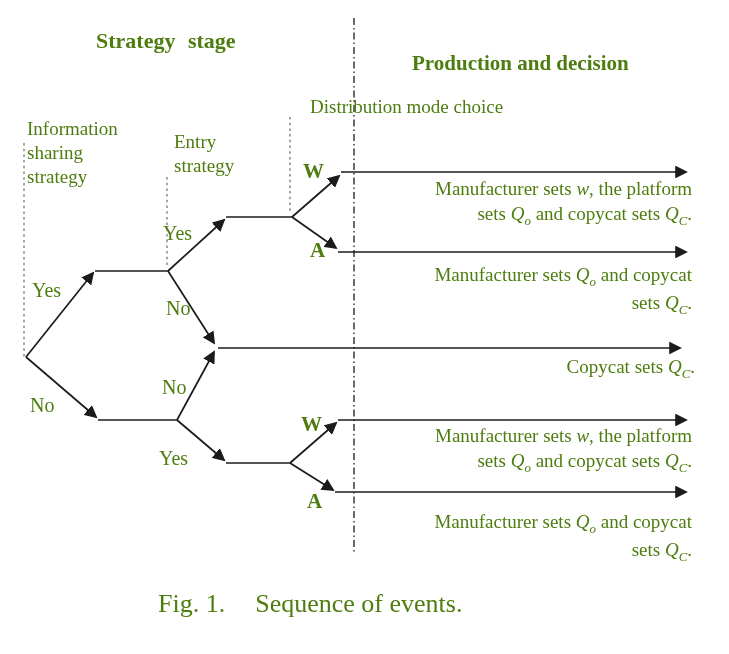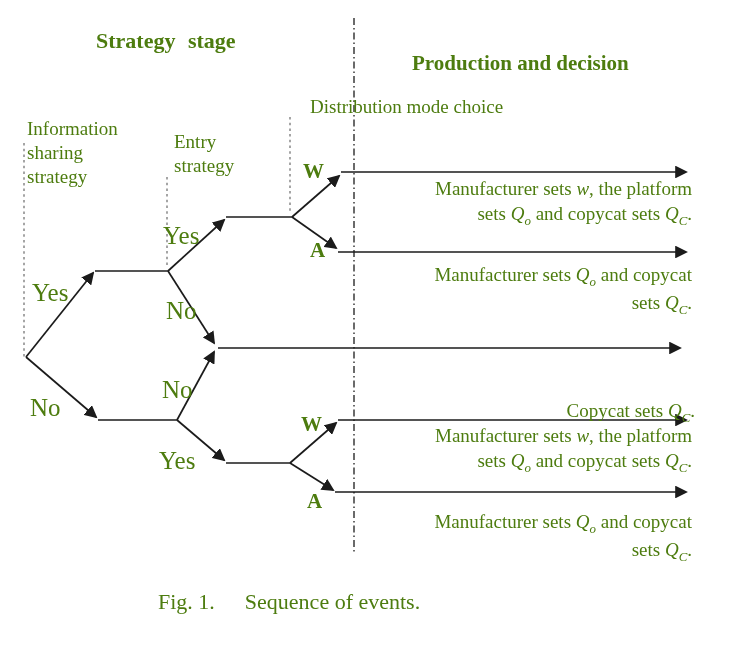--- a/index.html
+++ b/index.html
@@ -9,26 +9,26 @@
   }
   .abs{position:absolute;}
   svg.wires{position:absolute;left:0;top:0;width:729px;height:654px;}
   .edge{stroke:#1b1b1b;stroke-width:1.7;fill:none;}
   .guide{stroke:#6a6a6a;stroke-width:1.2;stroke-dasharray:2.5 3.2;}
   .guide-dashdot{stroke:#3a3a3a;stroke-width:1.5;stroke-dasharray:7 3 1.5 3;}
   .hdr{font-weight:bold;font-size:22px;white-space:nowrap;}
   .hdr2{font-weight:bold;font-size:21px;line-height:1.42;}
   .lbl{font-size:19px;line-height:1.27;}
   .nowrap{white-space:nowrap;}
-  .branch{font-size:25px;}
+  .branch{font-size:20px;}
   .mode{font-size:21px;font-weight:600;}
   .ann{font-size:19px;line-height:1.3;width:330px;text-align:right;}
   .mi{font-style:italic;}
   sub.mi{font-style:italic;font-size:0.68em;}
-  .cap{font-size:22px;white-space:nowrap;}
+  .cap{font-size:26px;white-space:nowrap;}
   .cap .cap-text{margin-left:30px;}
 </style>
 </head>
 <body>
 
 <div class="page">
 
   <svg class="wires" viewBox="0 0 729 654">
     <defs>
       <marker id="arr" viewBox="0 0 10 10" refX="8.5" refY="5" markerWidth="7.5" markerHeight="7.5" orient="auto-start-reverse">
@@ -97,21 +97,21 @@
   <div class="abs ann" style="left:362px;top:177px;">
     <span>Manufacturer sets </span><span class="mi">w</span><span>, the platform</span><br>
     <span>sets </span><span class="mi">Q</span><sub class="mi">o</sub><span> and copycat sets </span><span class="mi">Q</span><sub class="mi">C</sub><span>.</span>
   </div>
 
   <div class="abs ann" style="left:362px;top:263px;">
     <span>Manufacturer sets </span><span class="mi">Q</span><sub class="mi">o</sub><span> and copycat</span><br>
     <span>sets </span><span class="mi">Q</span><sub class="mi">C</sub><span>.</span>
   </div>
 
-  <div class="abs ann" style="left:365px;top:355px;margin-top:44px;">
+  <div class="abs ann" style="left:365px;top:355px;">
     <span>Copycat sets </span><span class="mi">Q</span><sub class="mi">C</sub><span>.</span>
   </div>
 
   <div class="abs ann" style="left:362px;top:424px;">
     <span>Manufacturer sets </span><span class="mi">w</span><span>, the platform</span><br>
     <span>sets </span><span class="mi">Q</span><sub class="mi">o</sub><span> and copycat sets </span><span class="mi">Q</span><sub class="mi">C</sub><span>.</span>
   </div>
 
   <div class="abs ann" style="left:362px;top:510px;">
     <span>Manufacturer sets </span><span class="mi">Q</span><sub class="mi">o</sub><span> and copycat</span><br>

